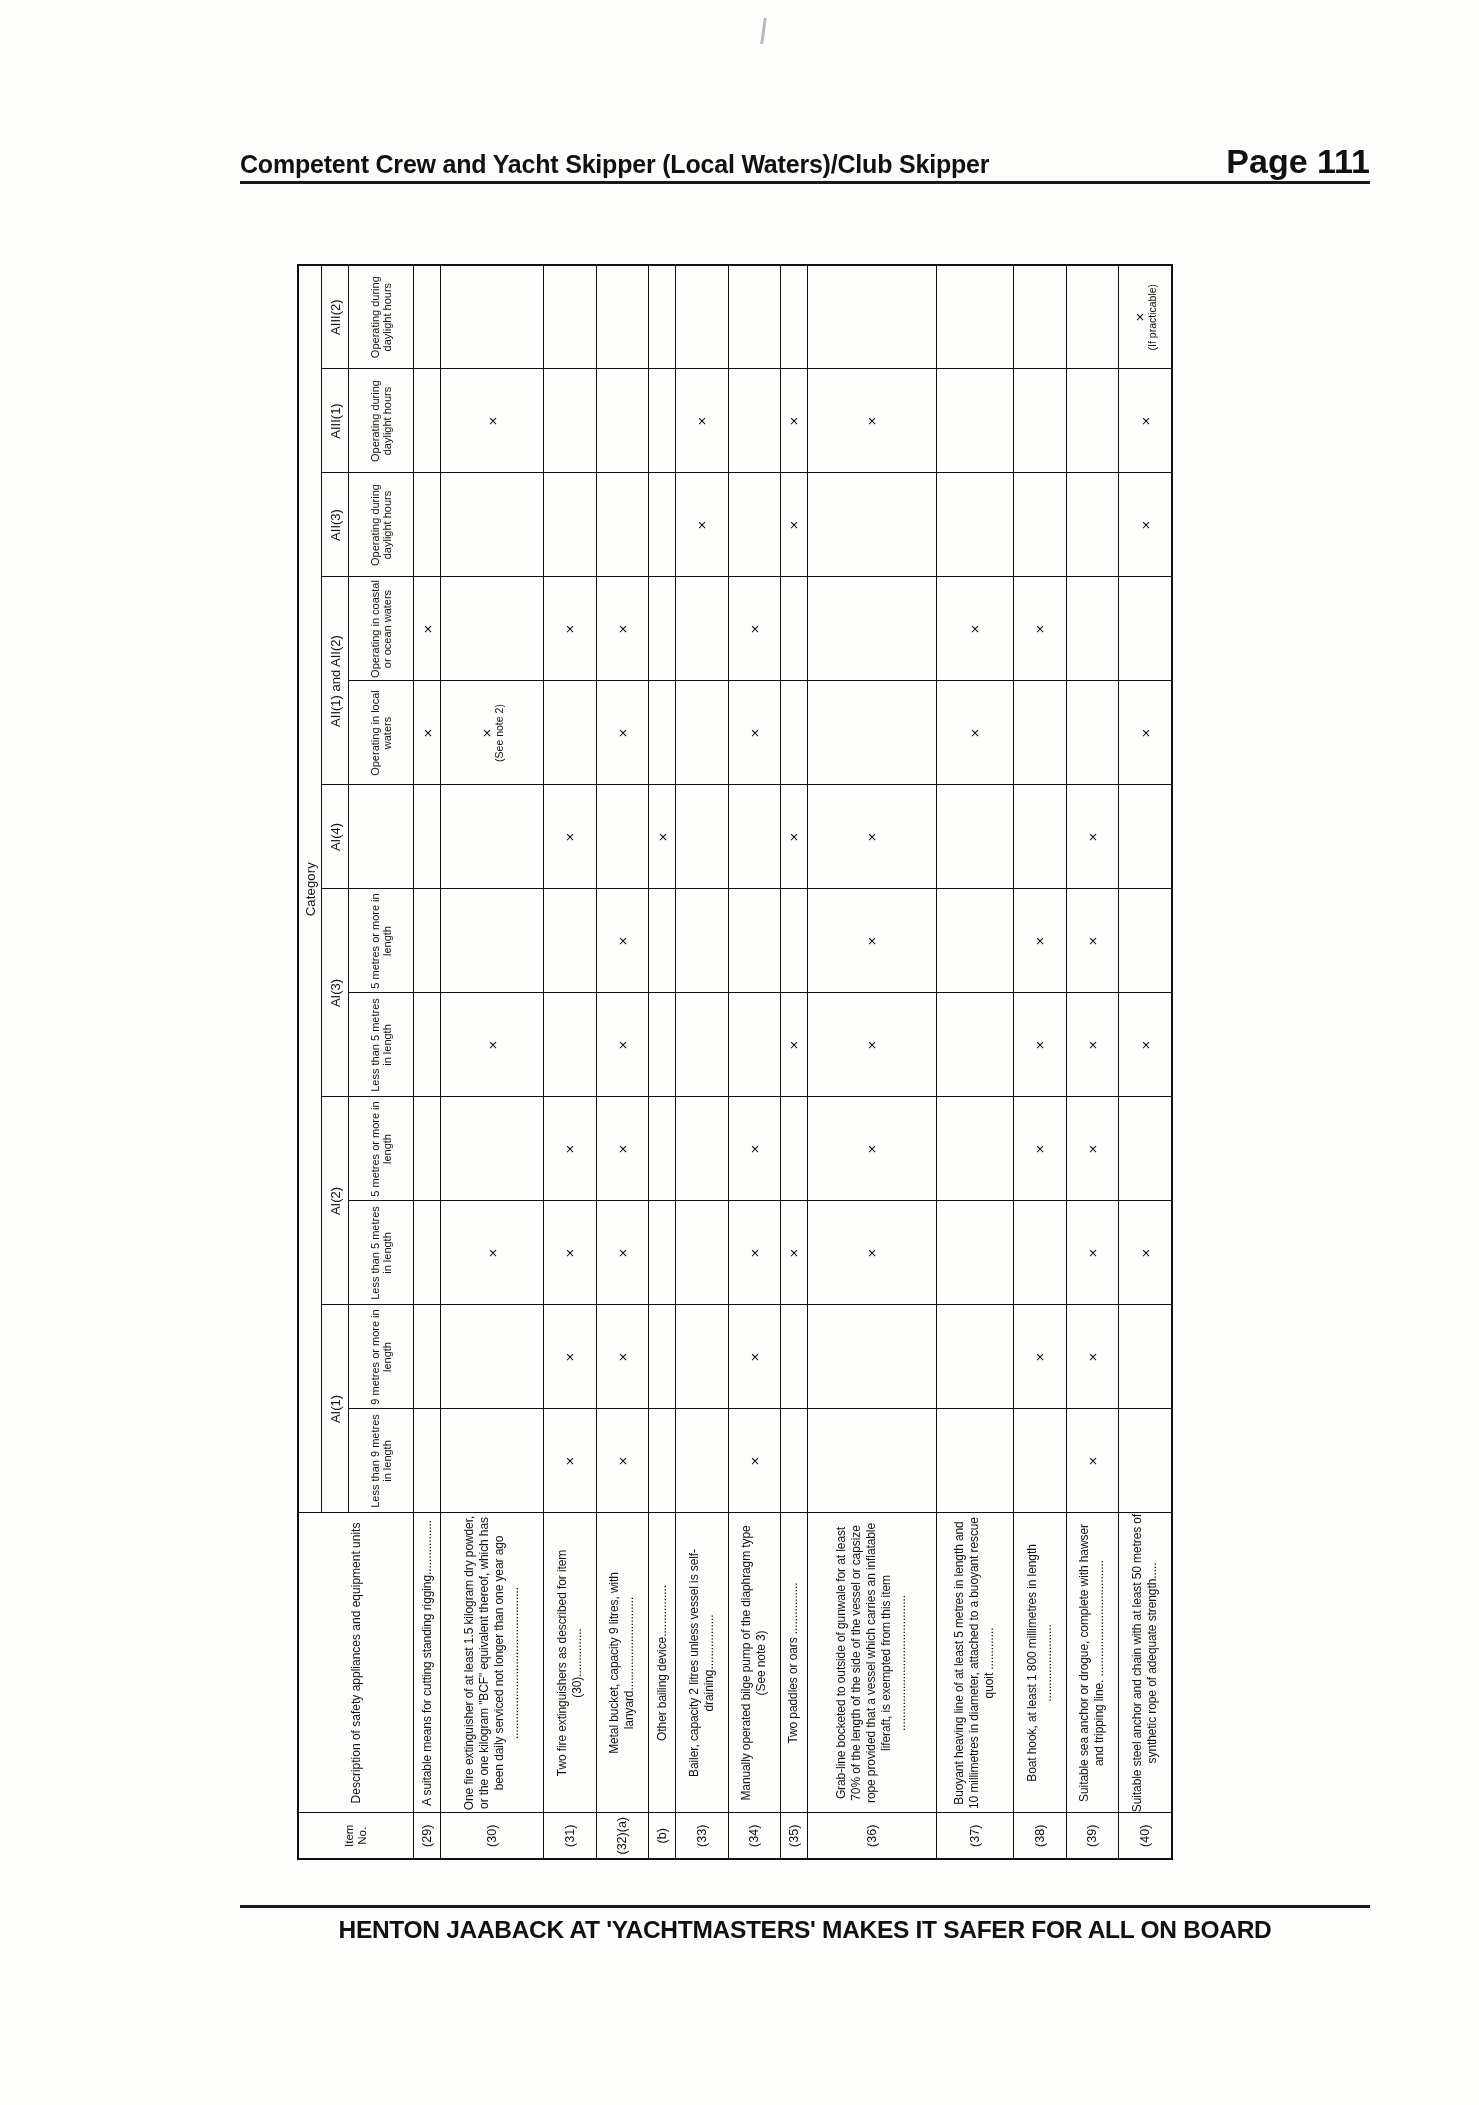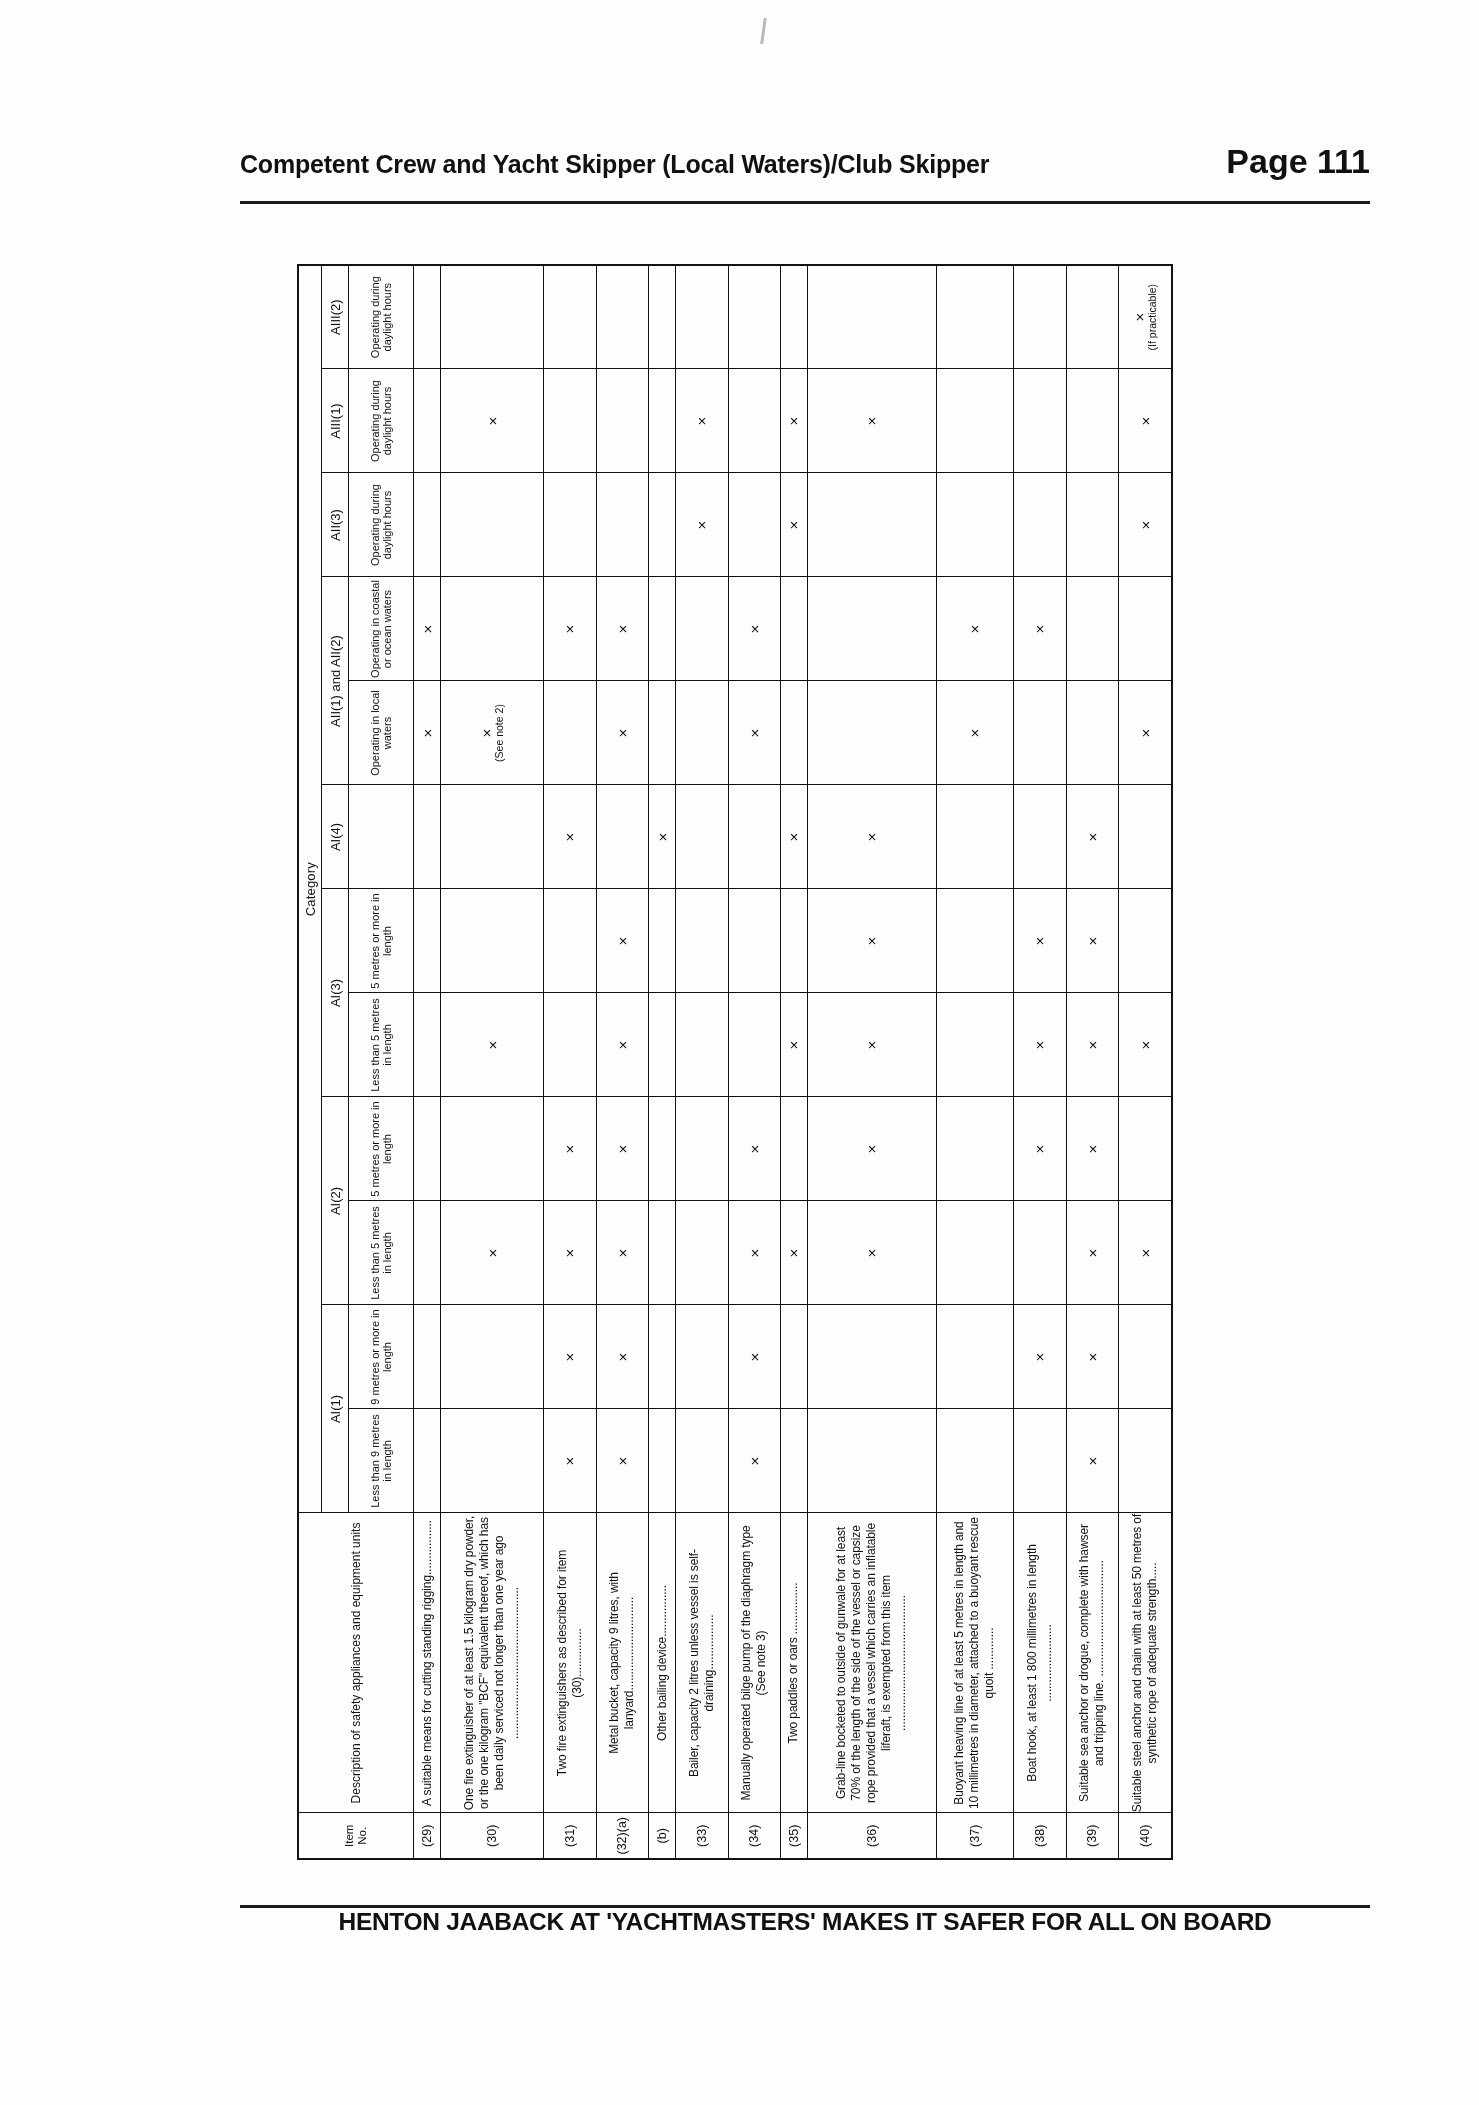--- a/index.html
+++ b/index.html
@@ -36,21 +36,21 @@
   
   .header {
     position: absolute;
     left: 240px;
     top: 142px;
     width: 1130px;
     display: flex;
     align-items: baseline;
     justify-content: space-between;
     border-bottom: 3px solid #1a1a1a;
-    padding-bottom: 20px;
+    padding-bottom: 0;
     text-align: center;
   }
   .header-title {
     font-size: 25px;
     font-weight: bold;
     letter-spacing: -0.2px;
     white-space: nowrap;
   }
   .header-page {
     font-size: 34px;
@@ -58,21 +58,21 @@
     white-space: nowrap;
   }
 
   
   .footer {
     position: absolute;
     left: 240px;
     top: 1905px;
     width: 1130px;
     border-top: 3px solid #1a1a1a;
-    padding-top: 0;
+    padding-top: 8px;
     text-align: center;
   }
   .footer-text {
     font-size: 24.5px;
     font-weight: bold;
     letter-spacing: -0.3px;
     white-space: nowrap;
   }
 
   

